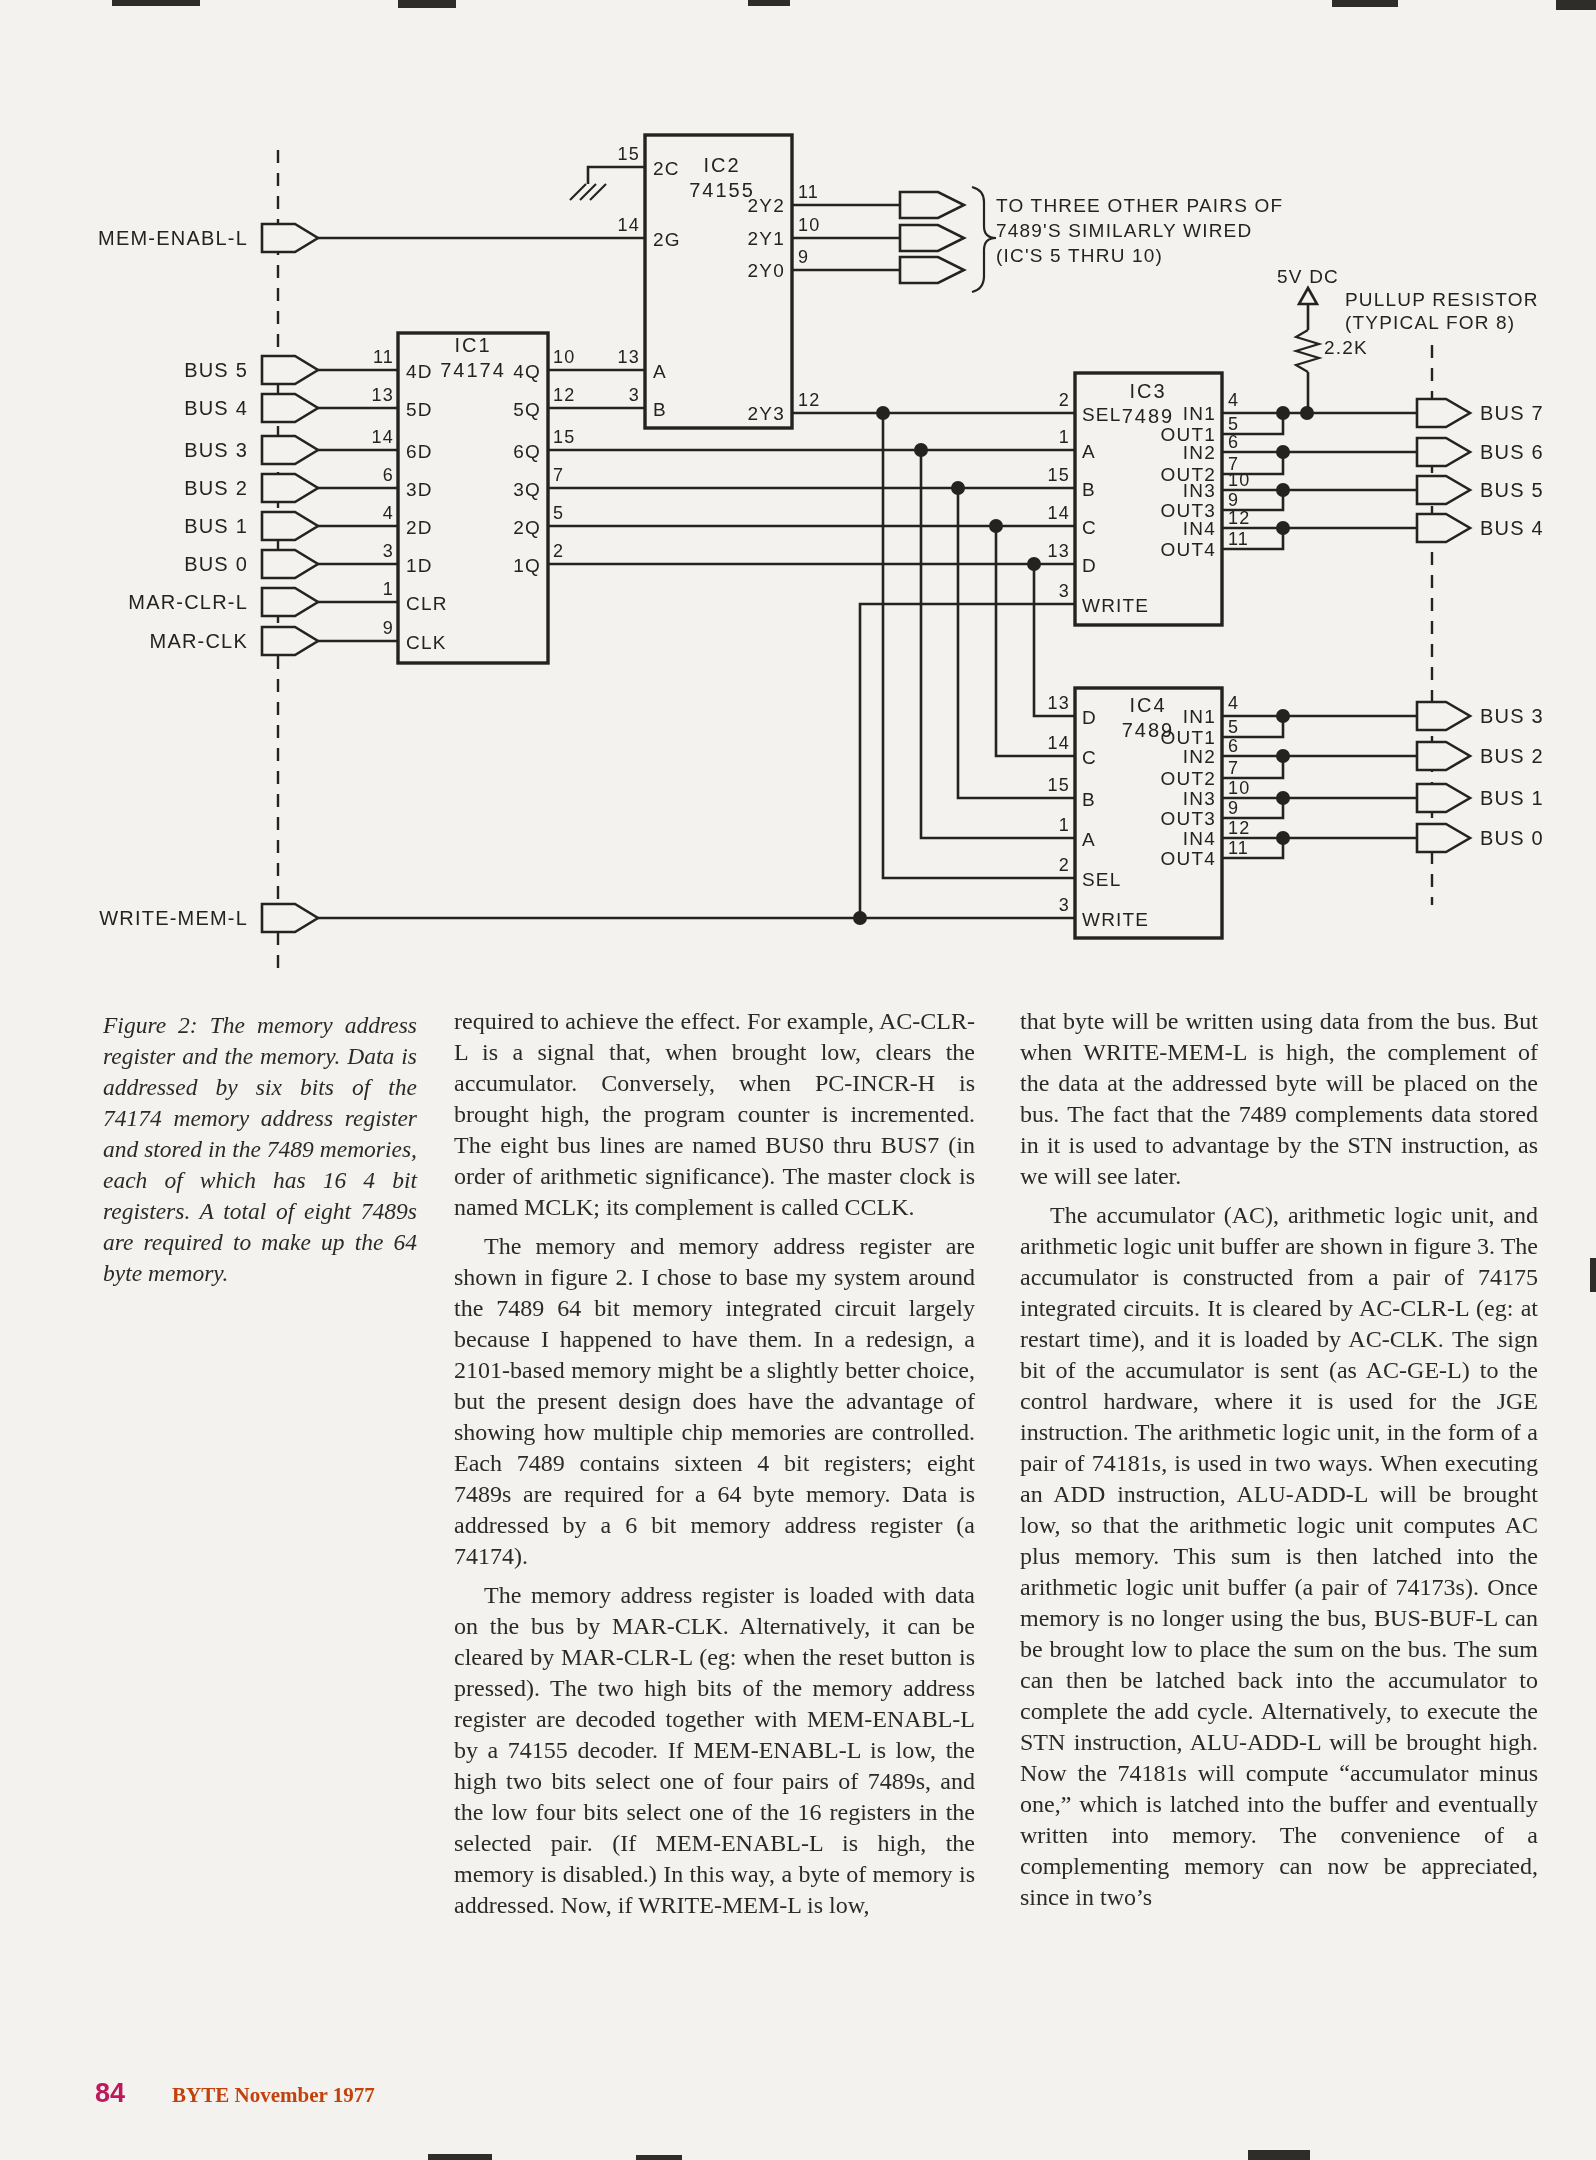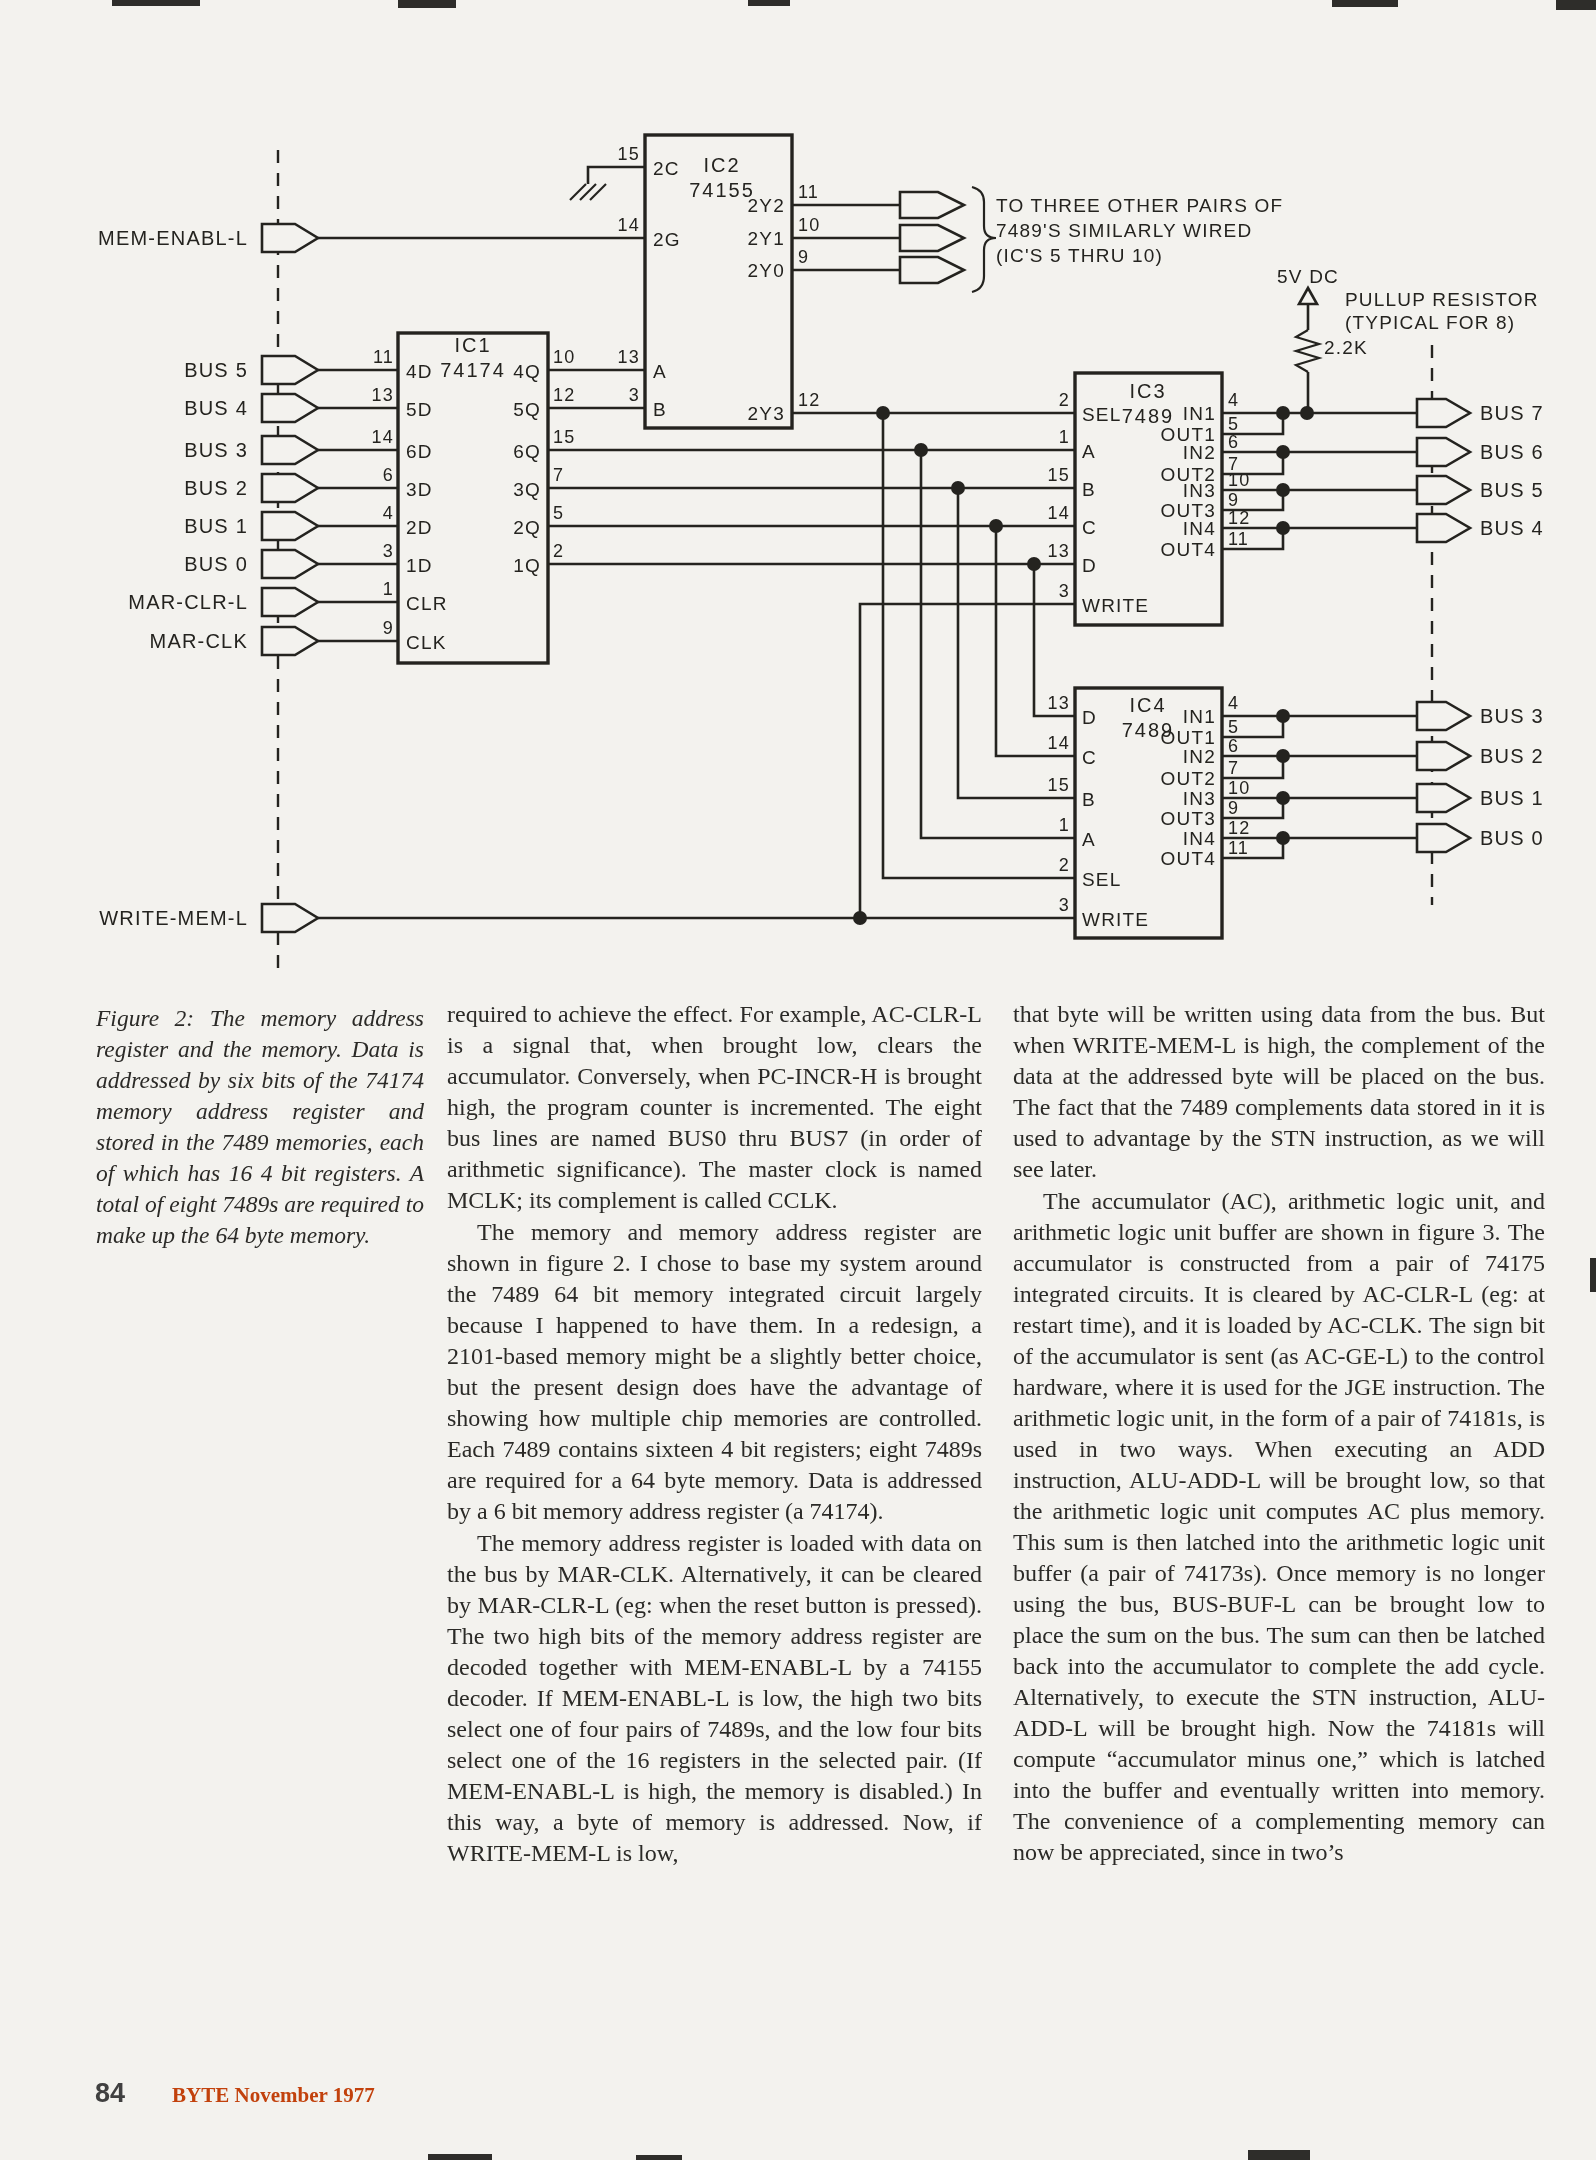--- a/index.html
+++ b/index.html
@@ -21,28 +21,28 @@
   text{fill:#24231f;font-family:"Liberation Sans",sans-serif;letter-spacing:1.2px;}
   .sig{font-size:20px;}
   .pinname{font-size:19px;}
   .pinnum{font-size:18px;}
   .ictitle{font-size:20px;letter-spacing:2px;}
   .note{font-size:19px;}
   .anchor-e{text-anchor:end;}
   .anchor-m{text-anchor:middle;}
   
   .col{position:absolute;text-align:justify;font-size:24px;line-height:31px;}
-  .col p{margin:1px;}
+  .col p{margin:8px;}
   .col p.ind{text-indent:30px;}
   #caption{left:95px;top:1002px;width:330px;font-style:italic;font-size:23.5px;line-height:31px;}
   #col-mid{left:446px;top:998px;width:537px;}
   #col-right{left:1012px;top:998px;width:534px;}
   
   #footer{position:absolute;left:95px;top:2078px;white-space:nowrap;}
-  #footer .pg{font-family:"Liberation Sans",sans-serif;font-weight:bold;font-size:27px;color:#404040;}
+  #footer .pg{font-family:"Liberation Sans",sans-serif;font-weight:bold;font-size:27px;color:#be185d;}
   #footer .mag{font-family:"Liberation Serif",serif;font-weight:bold;font-size:21px;margin-left:47px;color:#c2410c;}
   
   .art{position:absolute;background:#2e2d2a;}
 </style>
 </head>
 <body>
 
 <svg id="schem" width="1596" height="990" viewBox="0 0 1596 990" xmlns="http://www.w3.org/2000/svg">
 
   <g>

